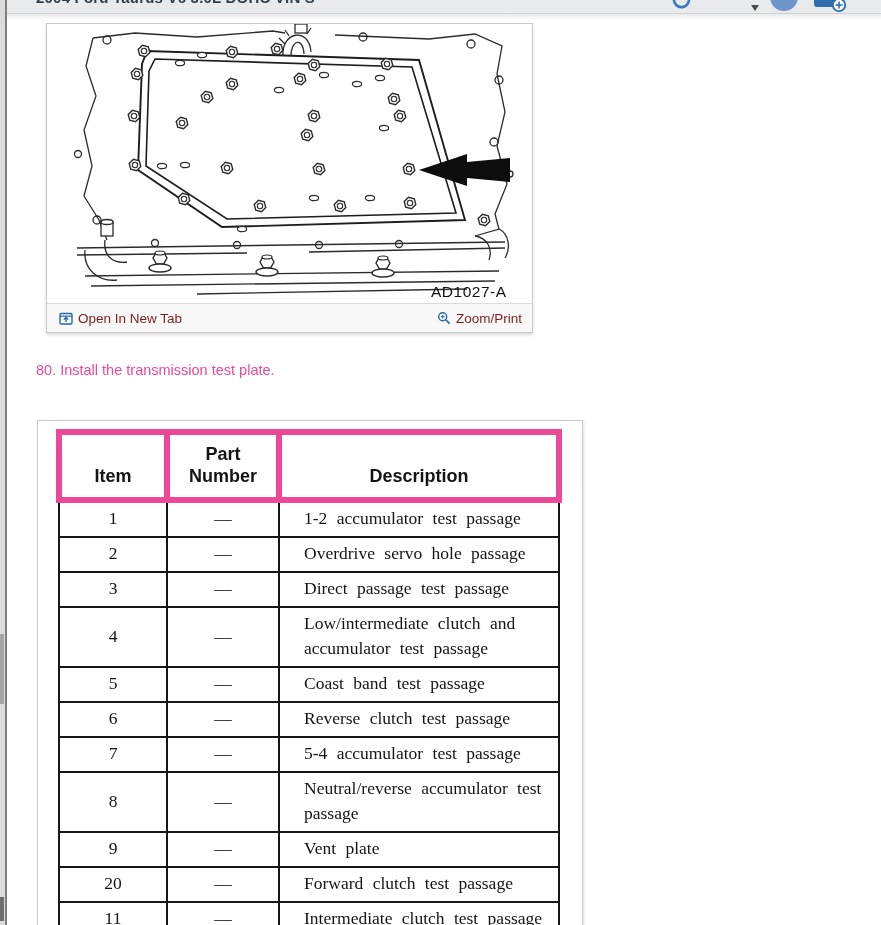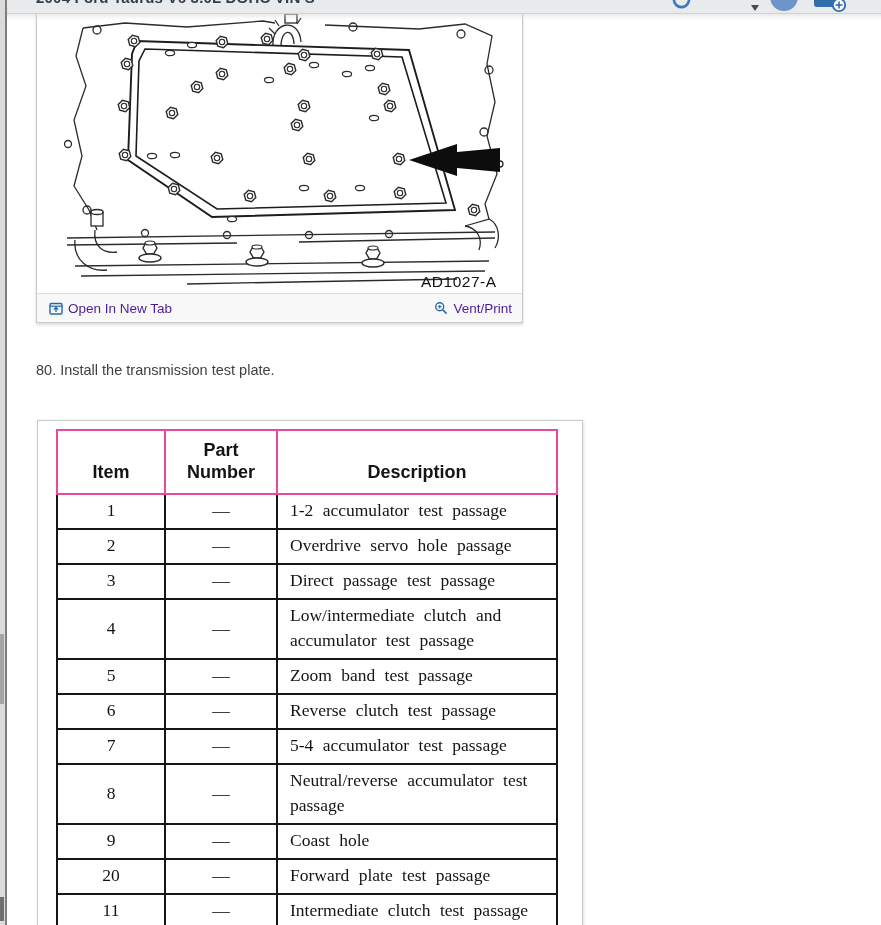--- a/index.html
+++ b/index.html
@@ -22,41 +22,41 @@
     border-radius:50%;background:#6d95c9;}
   .hdr .caret{position:absolute;left:744px;top:5px;width:0;height:0;
     border-left:4px solid transparent;border-right:4px solid transparent;
     border-top:6px solid #4a4a4a;}
   .hdr svg{position:absolute;}
   .hdr-shadow{position:absolute;left:7px;right:0;top:13px;height:7px;
     background:linear-gradient(#d4d5d7,rgba(255,255,255,0));opacity:.55;
     z-index:6;pointer-events:none;}
   
   .img-card{position:absolute;left:36px;top:13px;width:485px;background:#fff;
-    border:1px solid #c9c9c9;box-shadow:0 2px 3px rgba(0,0,0,.14);z-index:2;margin:0;}
+    border:1px solid #c9c9c9;box-shadow:0 2px 3px rgba(0,0,0,.14);z-index:2;margin:10px;}
   .img-area{width:483px;height:279px;background:#fff;overflow:hidden;}
   .img-toolbar{height:28px;background:#f8f8f8;border-top:1px solid #dcdcdc;
     display:flex;justify-content:space-between;align-items:center;padding:0 10px 0 12px;}
-  .lnk{display:flex;align-items:center;gap:5px;color:#4c1d95;font-size:13.5px;
+  .lnk{display:flex;align-items:center;gap:5px;color:#7f1d1d;font-size:13.5px;
     text-decoration:none;cursor:pointer;}
   
-  .step{position:absolute;left:36px;top:362px;margin:0;font-size:14.5px;color:#404040;}
+  .step{position:absolute;left:36px;top:362px;margin:0;font-size:14.5px;color:#ec4899;}
   
   .table-card{position:absolute;left:37px;top:420px;width:546px;height:540px;
     background:#fff;border:1px solid #cbcbcb;box-shadow:1px 1px 3px rgba(0,0,0,.12);
     padding:8px 0 0 18px;box-sizing:border-box;z-index:2;}
   table.scan{border-collapse:collapse;width:500px;table-layout:fixed;
     font-family:"Liberation Serif",serif;font-size:17.5px;color:#141414;}
   table.scan col.c1{width:108px;} table.scan col.c2{width:112px;} table.scan col.c3{width:280px;}
   table.scan th{font-family:"Liberation Sans",sans-serif;font-weight:700;font-size:18px;
-    line-height:22px;border:2px solid #ec4899;vertical-align:bottom;
+    line-height:22px;border:6px solid #ec4899;vertical-align:bottom;
     padding:8px 4px 10px;text-align:center;}
   table.scan td{border:2px solid #161616;padding:3px 8px 5px;line-height:25px;}
   table.scan td.ctr{text-align:center;}
-  table.scan td.desc{text-align:left;padding-left:12px;word-spacing:5px;}
+  table.scan td.desc{text-align:left;padding-left:24px;word-spacing:5px;}
 </style>
 </head>
 <body>
 
 <div class="left-strip">
   <div class="scroll-thumb mid"></div>
   <div class="scroll-thumb bot"></div>
 </div>
 
 <header class="hdr">
@@ -186,21 +186,21 @@
       </svg>
       <span>Open In New Tab</span>
     </a>
     <a class="lnk">
       <svg width="14" height="14" viewBox="0 0 14 14">
         <circle cx="5.7" cy="5.7" r="4" fill="none" stroke="#2468ac" stroke-width="1.4"></circle>
         <line x1="8.7" y1="8.7" x2="12.6" y2="12.6" stroke="#2468ac" stroke-width="1.6"></line>
         <line x1="5.7" y1="3.9" x2="5.7" y2="7.5" stroke="#2468ac" stroke-width="1.1"></line>
         <line x1="3.9" y1="5.7" x2="7.5" y2="5.7" stroke="#2468ac" stroke-width="1.1"></line>
       </svg>
-      <span>Vent/Print</span>
+      <span>Zoom/Print</span>
     </a>
   </div>
 </figure>
 
 <p class="step">80. Install the transmission test plate.</p>
 
 <div class="table-card">
   <table class="scan">
     <colgroup>
         <col class="c1">
@@ -231,46 +231,46 @@
           <td class="desc">Direct passage test passage</td>
         </tr>
         <tr>
           <td class="ctr">4</td>
           <td class="ctr">—</td>
           <td class="desc">Low/intermediate clutch and accumulator test passage</td>
         </tr>
         <tr>
           <td class="ctr">5</td>
           <td class="ctr">—</td>
-          <td class="desc">Zoom band test passage</td>
+          <td class="desc">Coast band test passage</td>
         </tr>
         <tr>
           <td class="ctr">6</td>
           <td class="ctr">—</td>
           <td class="desc">Reverse clutch test passage</td>
         </tr>
         <tr>
           <td class="ctr">7</td>
           <td class="ctr">—</td>
           <td class="desc">5-4 accumulator test passage</td>
         </tr>
         <tr>
           <td class="ctr">8</td>
           <td class="ctr">—</td>
           <td class="desc">Neutral/reverse accumulator test passage</td>
         </tr>
         <tr>
           <td class="ctr">9</td>
           <td class="ctr">—</td>
-          <td class="desc">Coast hole</td>
+          <td class="desc">Vent plate</td>
         </tr>
         <tr>
           <td class="ctr">20</td>
           <td class="ctr">—</td>
-          <td class="desc">Forward plate test passage</td>
+          <td class="desc">Forward clutch test passage</td>
         </tr>
         <tr>
           <td class="ctr">11</td>
           <td class="ctr">—</td>
           <td class="desc">Intermediate clutch test passage</td>
         </tr>
       </tbody>
   </table>
 </div>
 

